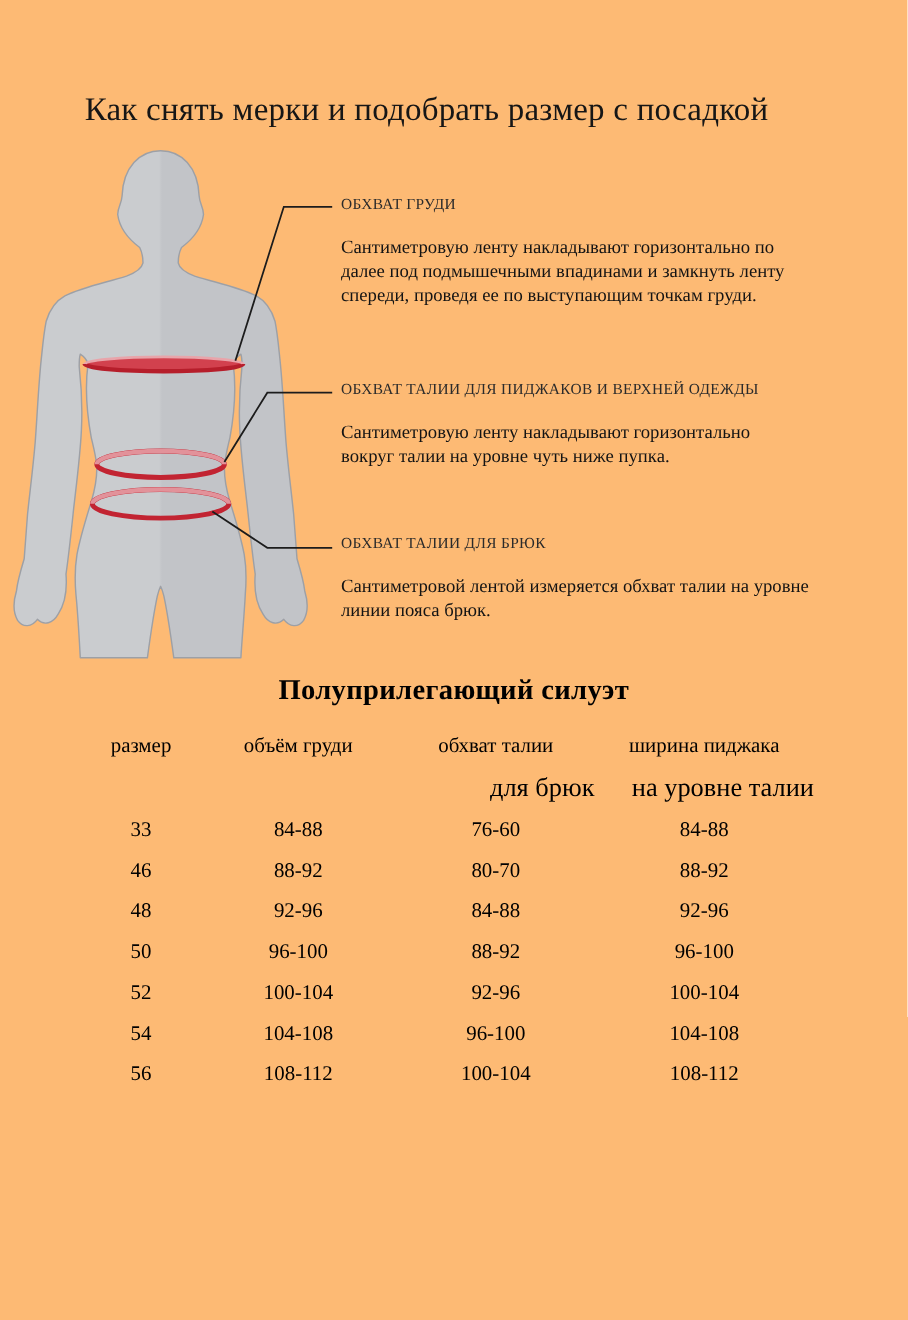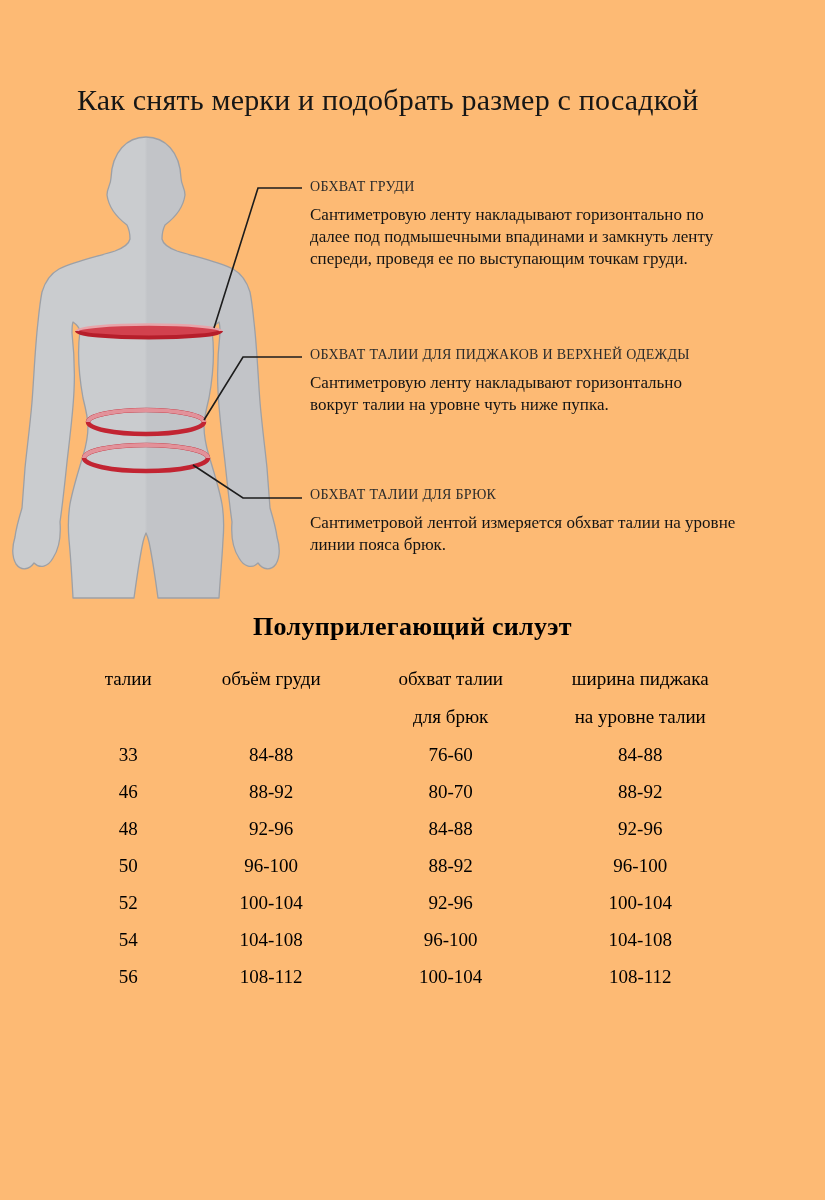--- a/index.html
+++ b/index.html
@@ -12,37 +12,37 @@
     font-size:30px; line-height:34px; color:#161616; letter-spacing:0.2px;
     white-space:nowrap;
   }
   .figure-svg { position:absolute; left:0; top:118px; width:320px; height:500px; }
 
   .m-label { position:absolute; }
   .m-heading {
     font-size:14px; line-height:24px; color:#2b2b2b; letter-spacing:0.3px;
     white-space:nowrap;
   }
-  .m-lines { margin-top:5px; font-size:17px; line-height:22px; color:#141414; }
+  .m-lines { margin-top:15px; font-size:17px; line-height:22px; color:#141414; }
   .m-label.l1 { left:310px; top:175px; }
   .m-label.l2 { left:310px; top:343px; }
   .m-label.l3 { left:310px; top:483px; }
 
   .section-title {
     position:absolute; left:0; top:612px; width:825px; text-align:center;
     font-weight:bold; font-size:26px; color:#000000; letter-spacing:0.3px;
   }
 
   .size-table { position:absolute; left:75px; top:660px; width:665px; color:#000; }
   .t-row { display:grid; grid-template-columns:16% 27% 27% 30%; }
   .t-row > div { text-align:center; }
   .t-head-line1 { height:38px; }
   .t-head-line1 > div { font-size:19px; line-height:38px; }
   .t-head-line2 { height:38px; }
-  .t-head-line2 > div { font-size:19px; line-height:38px; }
+  .t-head-line2 > div { font-size:24px; line-height:38px;text-align:right; }
   .t-data { height:37px; }
   .t-data > div { font-size:19px; line-height:37px; }
 </style>
 </head>
 <body>
 
 <div class="page">
 
   <div class="main-title">Как снять мерки и подобрать размер с посадкой</div>
 
@@ -163,21 +163,21 @@
     <div class="m-lines">
       <div>Сантиметровой лентой измеряется обхват талии на уровне</div>
       <div>линии пояса брюк.</div>
     </div>
   </div>
 
   <div class="section-title">Полуприлегающий силуэт</div>
 
   <div class="size-table">
     <div class="t-row t-head-line1">
-      <div>талии</div>
+      <div>размер</div>
       <div>объём груди</div>
       <div>обхват талии</div>
       <div>ширина пиджака</div>
     </div>
     <div class="t-row t-head-line2">
       <div></div>
       <div></div>
       <div>для брюк</div>
       <div>на уровне талии</div>
     </div>

